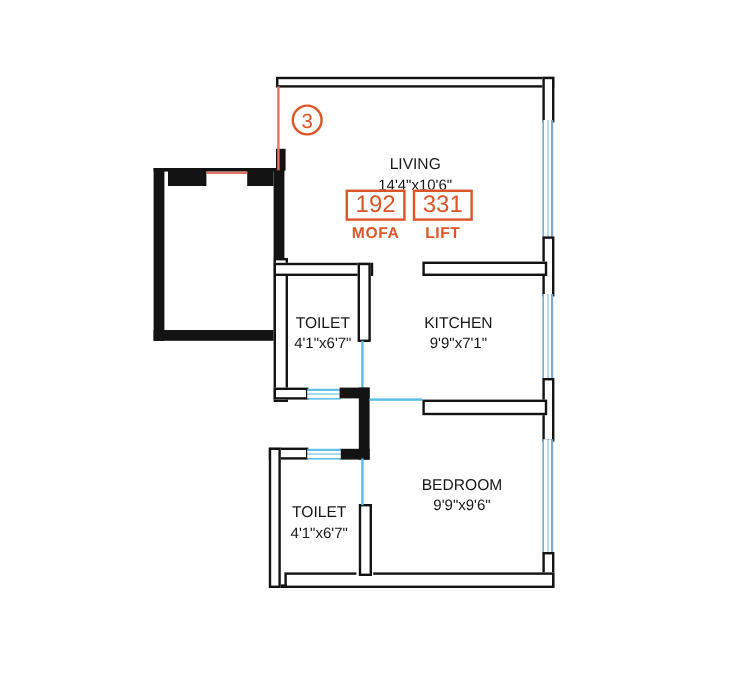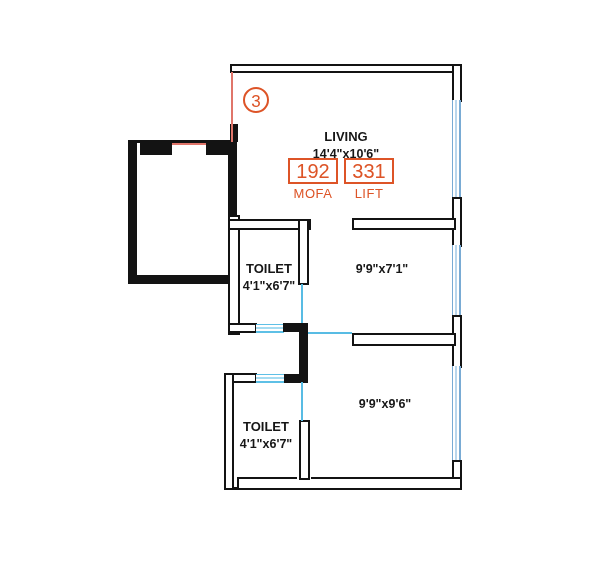--- a/index.html
+++ b/index.html
@@ -9,27 +9,27 @@
   }
   .wall{position:absolute;background:#ffffff;border:2px solid #131313;box-sizing:border-box;}
   .wall.solid{background:#131313;border:none;}
   .win-v{position:absolute;width:9px;box-sizing:border-box;
     background:linear-gradient(90deg,#79abd4 0,#79abd4 1.5px,#fff 1.5px,#fff 3.5px,#b9d6ec 3.5px,#b9d6ec 5.5px,#fff 5.5px,#fff 7.5px,#79abd4 7.5px,#79abd4 9px);}
   .door-h{position:absolute;height:9px;box-sizing:border-box;
     background:linear-gradient(180deg,#5ec0e6 0,#5ec0e6 1.5px,#fff 1.5px,#fff 3.5px,#a5dcf2 3.5px,#a5dcf2 5.5px,#fff 5.5px,#fff 7.5px,#5ec0e6 7.5px,#5ec0e6 9px);}
   .cyan-line{position:absolute;background:#58bce4;}
   .red-line{position:absolute;background:#e0756a;}
   .gap{position:absolute;background:#ffffff;}
-  .label{position:absolute;color:#161616;text-align:center;line-height:1.28;font-size:13px;white-space:nowrap;font-weight:bold;}
+  .label{position:absolute;color:#161616;text-align:center;line-height:1.28;font-size:13px;white-space:nowrap;}
   .label .dims{font-size:12.5px;}
   .unit-circle{position:absolute;left:243px;top:87px;width:26px;height:26px;border:2px solid #dd5427;
     border-radius:50%;color:#dd5427;font-size:17px;line-height:25px;text-align:center;box-sizing:border-box;}
   .area-box{position:absolute;width:50px;height:26px;border:2px solid #dd5427;box-sizing:border-box;
     color:#dd5427;font-size:20px;line-height:22px;text-align:center;background:#fff;}
-  .area-label{position:absolute;width:60px;color:#dd5427;font-size:13px;text-align:center;letter-spacing:0.5px;}
+  .area-label{position:absolute;width:60px;color:#dd5427;font-size:13px;text-align:center;letter-spacing:0.5px;font-weight:bold;}
 </style>
 </head>
 <body>
 
 <div id="canvas">
 
   <div class="wall" style="left:230px;top:64px;width:232px;height:9px"></div>
 
   <div class="wall" style="left:452px;top:64px;width:10px;height:38px"></div>
   <div class="win-v" style="left:452px;top:100px;height:99px"></div>
@@ -94,25 +94,27 @@
   <div class="area-label" style="left:283px;top:186px">MOFA</div>
   <div class="area-label" style="left:339px;top:186px">LIFT</div>
 
 
   <div class="label" style="left:219px;top:261px;width:100px">
     <div>TOILET</div>
     <div class="dims">4'1"x6'7"</div>
   </div>
 
   <div class="label" style="left:322px;top:261px;width:120px">
+    <div>KITCHEN</div>
     <div class="dims">9'9"x7'1"</div>
   </div>
 
   <div class="label" style="left:216px;top:419px;width:100px">
     <div>TOILET</div>
     <div class="dims">4'1"x6'7"</div>
   </div>
 
   <div class="label" style="left:325px;top:396px;width:120px">
+    <div>BEDROOM</div>
     <div class="dims">9'9"x9'6"</div>
   </div>
 
 </div>
 
 </body></html>

